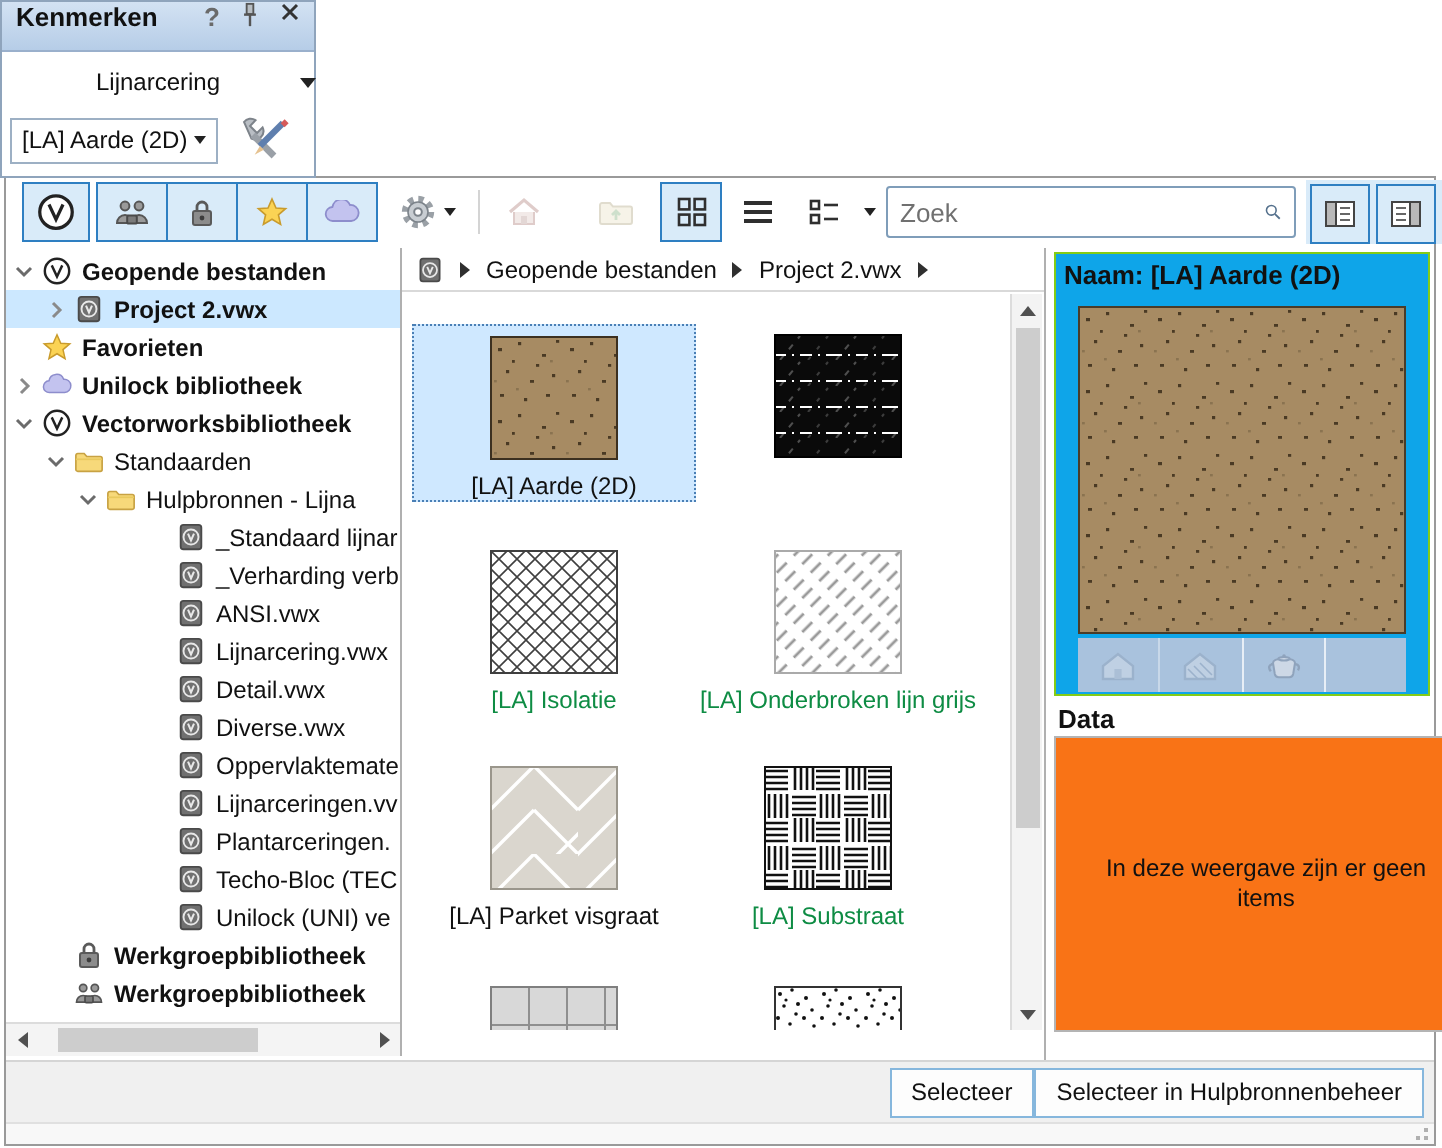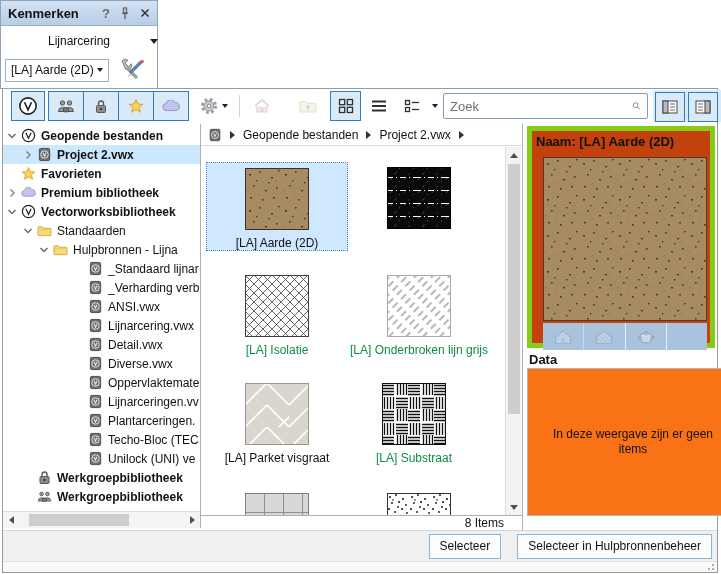--- a/index.html
+++ b/index.html
@@ -3,21 +3,21 @@
 <meta charset="utf-8">
 <style>
   html,body{margin:0;padding:0}
   body{width:721px;height:574px;position:relative;overflow:hidden;background:#fff;
        font-family:"Liberation Sans",sans-serif;font-size:12px;color:#111;}
   .abs{position:absolute}
 
   
   .palette{left:0;top:0;width:158px;height:89px;background:#fff;border:1px solid #8fa4bc;box-sizing:border-box;z-index:5}
   .pal-title{height:24px;background:linear-gradient(#d3e2f3,#b6cde7);border-bottom:1px solid #9ab0cc;
-             display:flex;align-items:center;padding:0 7px;font-weight:bold;font-size:13px;gap:9px}
+             display:flex;padding:0 7px;font-weight:bold;font-size:13px;gap:9px}
   .pal-title .grow{flex:1}
   .pal-help{color:#6a6a6a;font-weight:bold;font-size:13px}
   .pal-row1{display:flex;align-items:center;gap:20px;padding:6px 8px 0 7px}
   .pal-row2{display:flex;align-items:center;padding:7px 6px 0 4px}
   .combo{width:104px;height:23px;border:1px solid #9db0c4;background:#fff;display:flex;align-items:center;
          padding:0 5px;box-sizing:border-box;justify-content:space-between}
   .tri-d{width:0;height:0;border-left:4px solid transparent;border-right:4px solid transparent;border-top:5px solid #222}
   .tri-d.sm{border-left-width:3px;border-right-width:3px;border-top-width:4px}
 
   
@@ -63,34 +63,34 @@
   .gcell{position:absolute;width:142px;text-align:center;box-sizing:border-box}
   .gcell.sel{background:#cfe8ff;border:1px dotted #4a7fb5}
   .glabel{margin-top:3px;line-height:14px;font-size:12px}
   .glabel.green{color:#0e8c44}
   .vscroll{position:absolute;left:304px;top:23px;width:16px;height:368px;background:#f3f3f3;border-left:1px solid #dcdcdc;box-sizing:border-box}
   .vthumb{position:absolute;left:2px;top:17px;width:12px;height:250px;background:#cdcdcd}
   .cstatus{position:absolute;left:0;bottom:0;width:100%;height:15px;border-top:1px solid #b0b0b0;display:flex;align-items:center;justify-content:flex-end;padding-right:18px;box-sizing:border-box;background:#fff}
 
   
   .rpanel{left:523px;top:124px;width:194px;height:406px;background:#fff;z-index:2}
-  .rbox1{position:absolute;left:4px;top:2px;width:188px;height:222px;border:5px solid #84cc16;box-sizing:border-box;background:#c2410c}
+  .rbox1{position:absolute;left:4px;top:2px;width:188px;height:222px;border:1px solid #84cc16;box-sizing:border-box;background:#0ea5e9}
   .rname{padding:3px 0 0 4px;font-weight:bold;font-size:13px}
   .preview{position:absolute;left:11px;top:26px}
   .pstrip{position:absolute;left:11px;top:192px;width:164px;height:27px;background:#a9c2dd;display:flex}
   .pstrip .pseg{flex:1;display:flex;align-items:center;justify-content:center;border-left:1px solid #e7eef6}
   .pstrip .pseg:first-child{border-left:none}
   .rdata-title{position:absolute;left:6px;top:228px;font-weight:bold;font-size:13px}
   .rbox2{position:absolute;left:4px;top:244px;width:212px;height:148px;border:1px solid #b4b4b4;box-sizing:border-box;background:#f97316;
          display:flex;align-items:center;justify-content:center;text-align:center}
   .rbox2 .etxt{width:170px;line-height:15px}
 
   
   .footer{left:3px;top:530px;width:714px;height:31px;background:#f0f0f0;border-top:1px solid #d5d5d5;box-sizing:border-box;z-index:2;
-          display:flex;align-items:center;justify-content:flex-end;gap:16px;padding-right:5px}
+          display:flex;align-items:center;justify-content:flex-end;gap:0;padding-right:5px}
   .fbtn{height:23px;background:#fdfdfd;border:1px solid #86b7dd;display:flex;align-items:center;justify-content:center;padding:0 10px;font-size:12px}
   .strip{left:3px;top:561px;width:714px;height:11px;background:#f8f8f8;border-top:1px solid #e0e0e0;box-sizing:border-box;z-index:2}
   .grip{position:absolute;right:2px;bottom:1px}
 </style>
 </head>
 <body>
 
 <svg width="0" height="0" style="position:absolute">
   <defs>
     <symbol id="s-chevd" viewBox="0 0 12 12">
@@ -439,21 +439,21 @@
         </svg>
       <span class="tl b">Favorieten</span>
     </div>
     <div class="trow" style="padding-left:3px">
       <svg class="chev">
           <use href="#s-chevr"></use>
         </svg>
       <svg class="ticon">
           <use href="#s-cloud"></use>
         </svg>
-      <span class="tl b">Premium bibliotheek</span>
+      <span class="tl b">Unilock bibliotheek</span>
     </div>
     <div class="trow" style="padding-left:3px">
       <svg class="chev">
           <use href="#s-chevd"></use>
         </svg>
       <svg class="ticon">
           <use href="#s-vcirc"></use>
         </svg>
       <span class="tl b">Vectorworksbibliotheek</span>
     </div>
@@ -643,23 +643,20 @@
   <div class="vscroll">
     <div class="sarrow" style="position:absolute;top:0;left:0">
         <span class="tri-u"></span>
       </div>
     <div class="vthumb"></div>
     <div class="sarrow" style="position:absolute;bottom:0;left:0">
         <span class="tri-dn"></span>
       </div>
   </div>
 
-  <div class="cstatus">
-    <span>8 Items</span>
-  </div>
 </div>
 
 <div class="abs rpanel">
   <div class="rbox1">
     <div class="rname">Naam: [LA] Aarde (2D)</div>
     <svg class="preview" width="164" height="164">
       <rect x="0.5" y="0.5" width="163" height="163" fill="url(#p-earth)" stroke="#4a3c28"></rect>
     </svg>
     <div class="pstrip">
       <div class="pseg dis">

